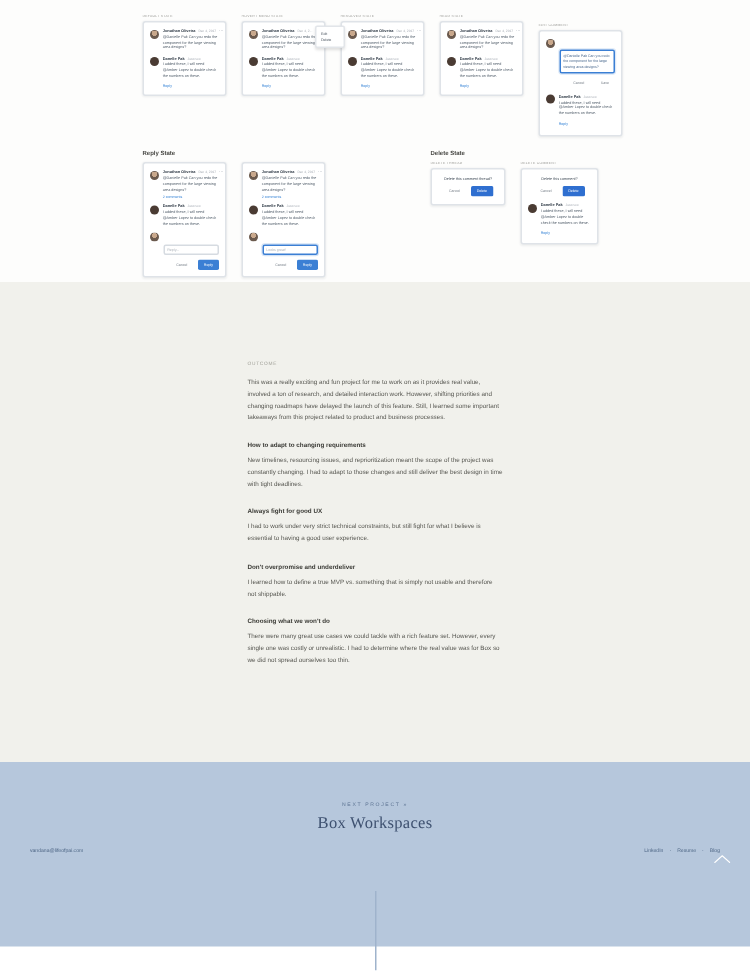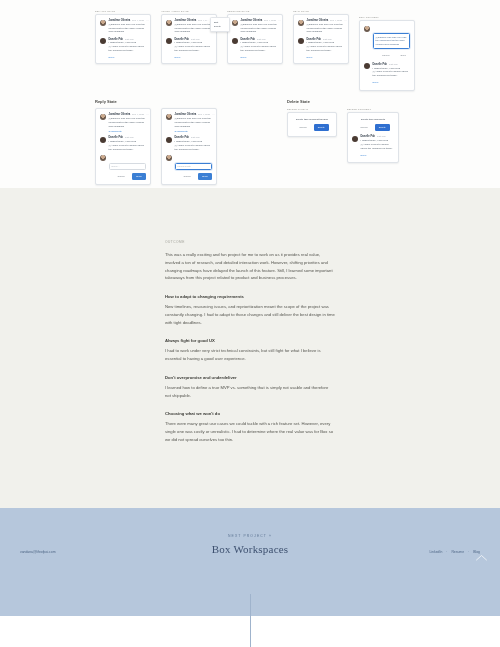--- a/index.html
+++ b/index.html
@@ -121,21 +121,21 @@
   .eyebrow {
     font-size: 3.2px; letter-spacing: .5px; text-transform: uppercase;
     color: #a3a39b; margin-bottom: 7px;
   }
   .para { font-size: 4.2px; line-height: 1.85; color: #55554f; }
   .h3 { font-size: 4.2px; font-weight: bold; color: #3b3b36; margin: 12px 0 4px 0; }
 
   
   .footer {
     background: #b6c7dc;
-    height: 108px;
+    height: 123px;
     position: relative;
     display: flex; flex-direction: column;
   }
   .next-wrap { text-align: center; padding-top: 26px; }
   .next-label {
     font-size: 3.4px; letter-spacing: 1.1px; text-transform: uppercase;
     color: #5d7493;
   }
   .next-title {
     font-family: "Liberation Serif", serif;

